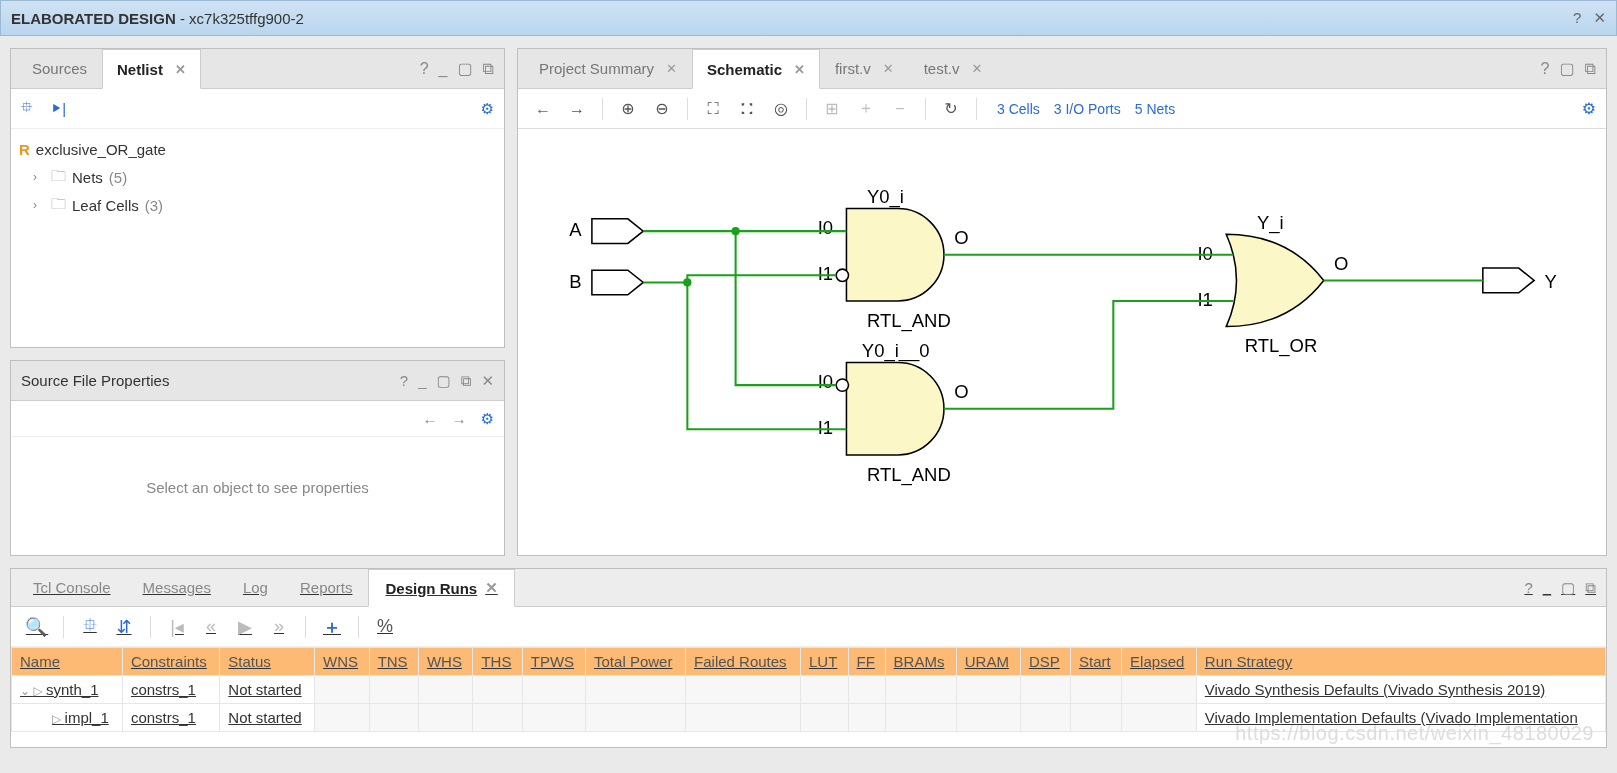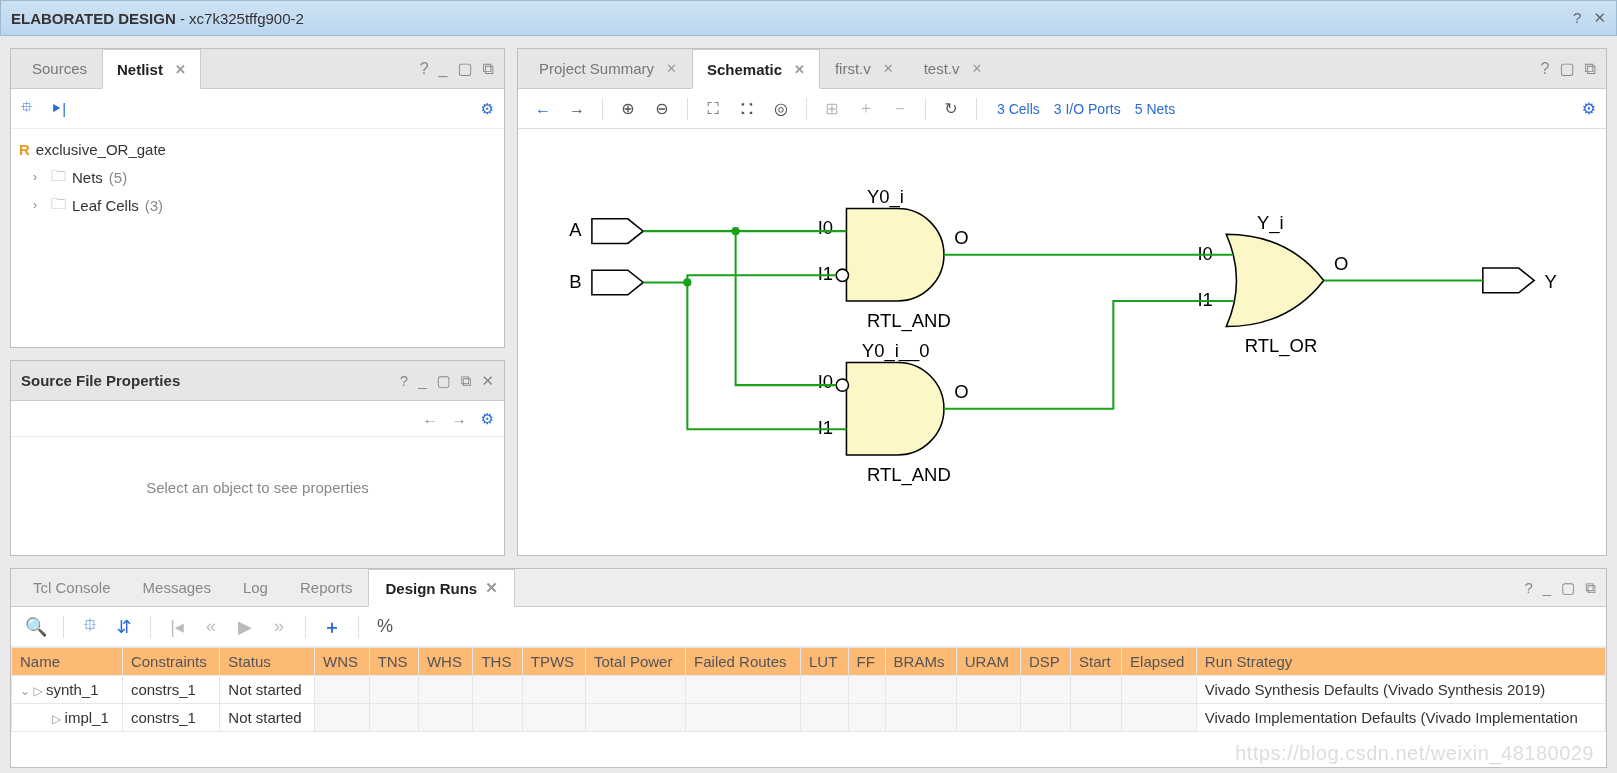--- a/index.html
+++ b/index.html
@@ -78,21 +78,21 @@
   .r-icon { color:#e49a1f; font-weight:bold; font-size:15px;}
 
   
   .props-panel { flex:1; }
   .props-header {
     display:flex; align-items:center;
     background:#e6e6e6;
     border-bottom:1px solid #ccc;
     height:40px; padding:0 10px;
   }
-  .props-header .title { font-weight:bold; color:#333;}
+  .props-header .title { font-weight:normal; color:#333;}
   .props-header .spacer{flex:1;}
   .props-header .ctrls{display:flex;gap:10px;color:#888;}
   .props-toolbar{
     display:flex;justify-content:flex-end;align-items:center;
     height:36px;padding:0 10px;gap:14px;color:#888;
     border-bottom:1px solid #eee;
   }
   .props-body{
     display:flex;align-items:center;justify-content:center;
     height:100px;color:#888;
@@ -118,21 +118,22 @@
   .gate-fill{fill:#fbf7c7;stroke:#000;stroke-width:1.5;}
   .wire{stroke:#1aa01a;stroke-width:2;fill:none;}
   .node{fill:#1aa01a;}
 
   
   .bottom-pane{
     position:relative;
     margin:12px 10px 0 10px;
     border:1px solid #bfbfbf;
     background:#fff;
-    height: 200px;
+    height: 180px;
+    text-decoration: underline;
   }
   .bottom-tabbar{
     display:flex;height:38px;background:#ededed;border-bottom:1px solid #ccc;
     align-items:stretch;padding-left:6px;
   }
   .bottom-tabbar .tab{padding:0 16px;display:flex;align-items:center;color:#888;}
   .bottom-tabbar .tab.active{background:#fff;color:#222;font-weight:bold;
     border:1px solid #ccc;border-bottom-color:#fff;margin-bottom:-1px;}
   .bottom-tabbar .close-x{color:#999;margin-left:8px;}
   .bottom-tabbar .spacer{flex:1;}

